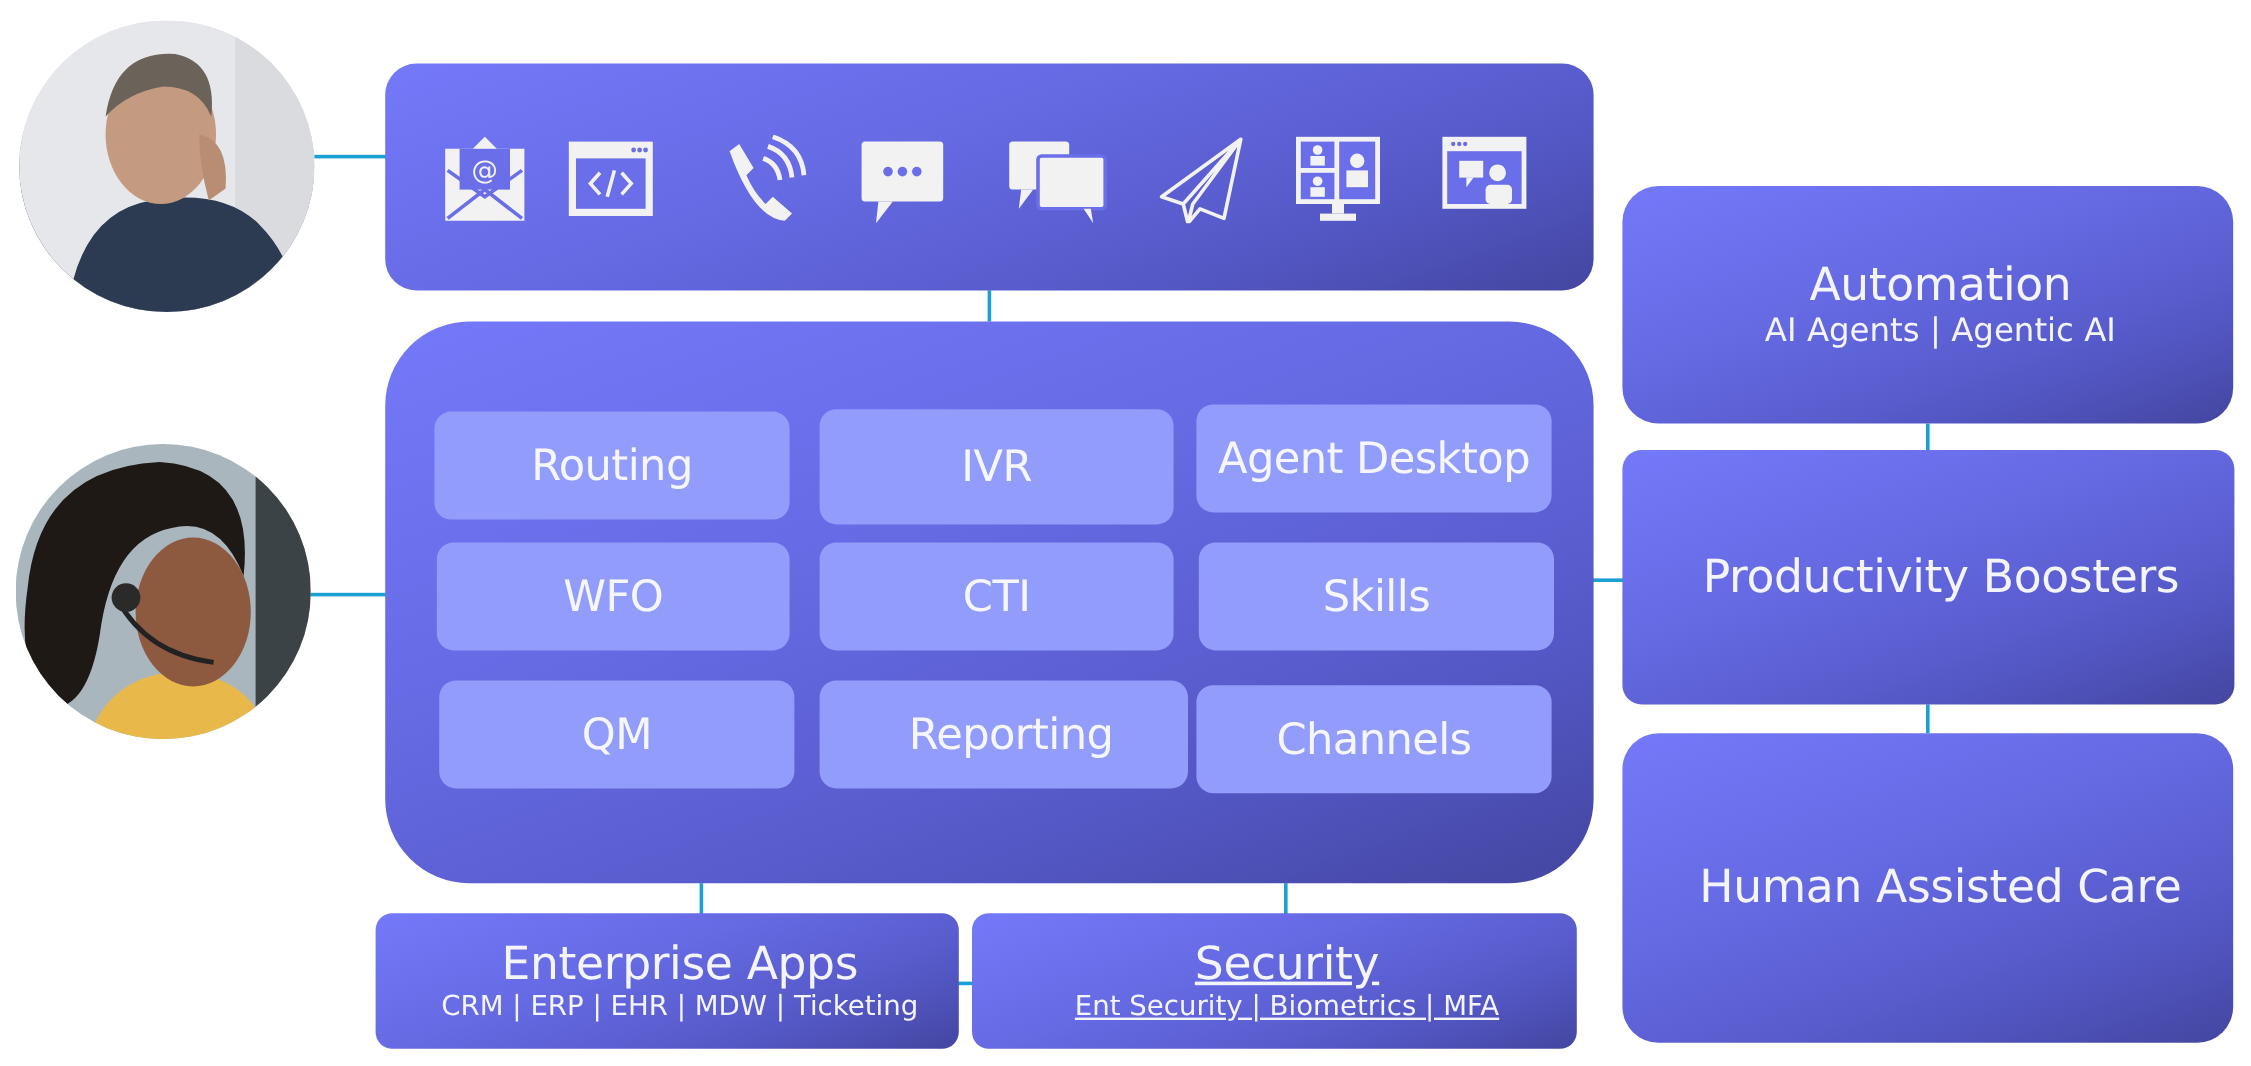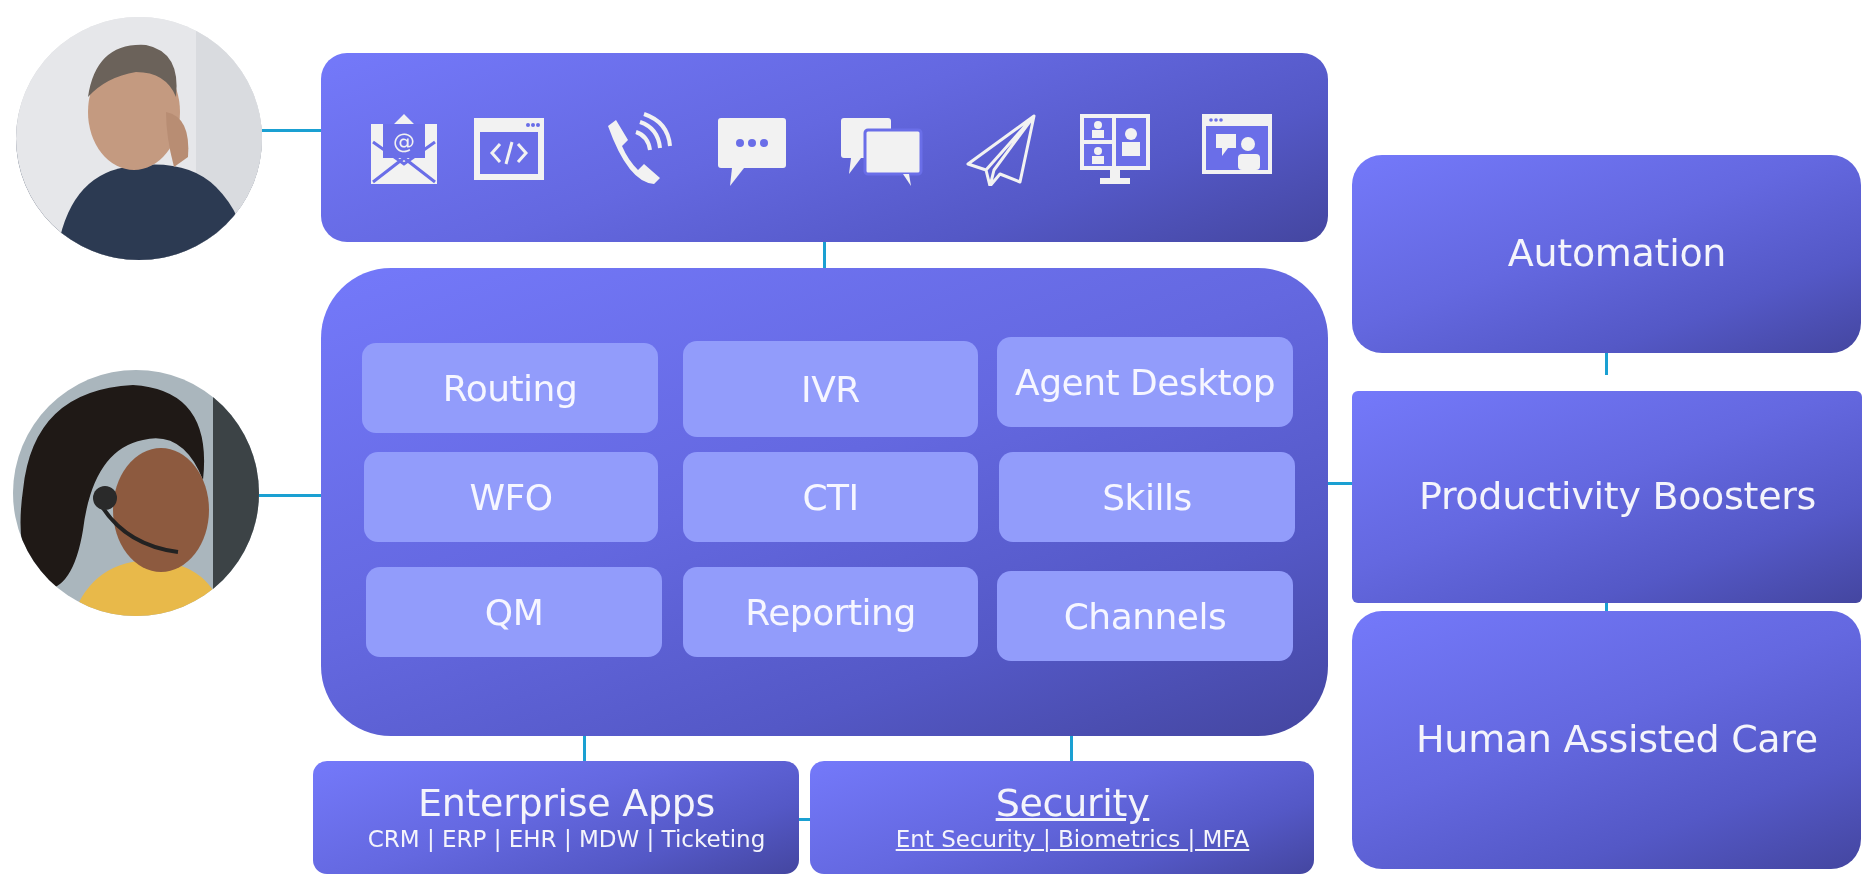--- a/index.html
+++ b/index.html
@@ -111,33 +111,34 @@
   </svg>
 
 <div class="box grad" style="left:321px;top:268px;width:1007px;height:468px;border-radius:70px;"></div>
 <div class="tile" style="left:362px;top:343px;width:296px;height:90px;">Routing</div>
 <div class="tile" style="left:683px;top:341px;width:295px;height:96px;text-align:right;">IVR</div>
 <div class="tile" style="left:997px;top:337px;width:296px;height:90px;">Agent Desktop</div>
 <div class="tile" style="left:364px;top:452px;width:294px;height:90px;">WFO</div>
 <div class="tile" style="left:683px;top:452px;width:295px;height:90px;">CTI</div>
 <div class="tile" style="left:999px;top:452px;width:296px;height:90px;">Skills</div>
 <div class="tile" style="left:366px;top:567px;width:296px;height:90px;">QM</div>
-<div class="tile" style="left:683px;top:567px;width:295px;height:90px;">Reporting</div>
+<div class="tile" style="left:683px;top:567px;width:295px;height:90px;padding-left:12px;">Reporting</div>
 <div class="tile" style="left:997px;top:571px;width:296px;height:90px;">Channels</div>
 
 <div class="box grad" style="left:313px;top:761px;width:486px;height:113px;border-radius:14px;">
   <div class="title">Enterprise Apps</div>
   <div class="sub-sm">CRM | ERP | EHR | MDW | Ticketing</div>
 </div>
 <div class="box grad" style="left:810px;top:761px;width:504px;height:113px;border-radius:14px;text-decoration:underline;">
   <div class="title">Security</div>
   <div class="sub-sm">Ent Security | Biometrics | MFA</div>
 </div>
 
 <div class="box grad" style="left:1352px;top:155px;width:509px;height:198px;border-radius:30px;">
   <div class="title">Automation</div>
+  <div class="sub">AI Agents | Agentic AI</div>
 </div>
-<div class="box grad" style="left:1352px;top:375px;width:510px;height:212px;border-radius:6px;margin-top:16px;">
+<div class="box grad" style="left:1352px;top:375px;width:510px;height:212px;border-radius:16px;">
   <div class="title">Productivity Boosters</div>
 </div>
 <div class="box grad" style="left:1352px;top:611px;width:509px;height:258px;border-radius:30px;">
   <div class="title">Human Assisted Care</div>
 </div>
 
 </body></html>

